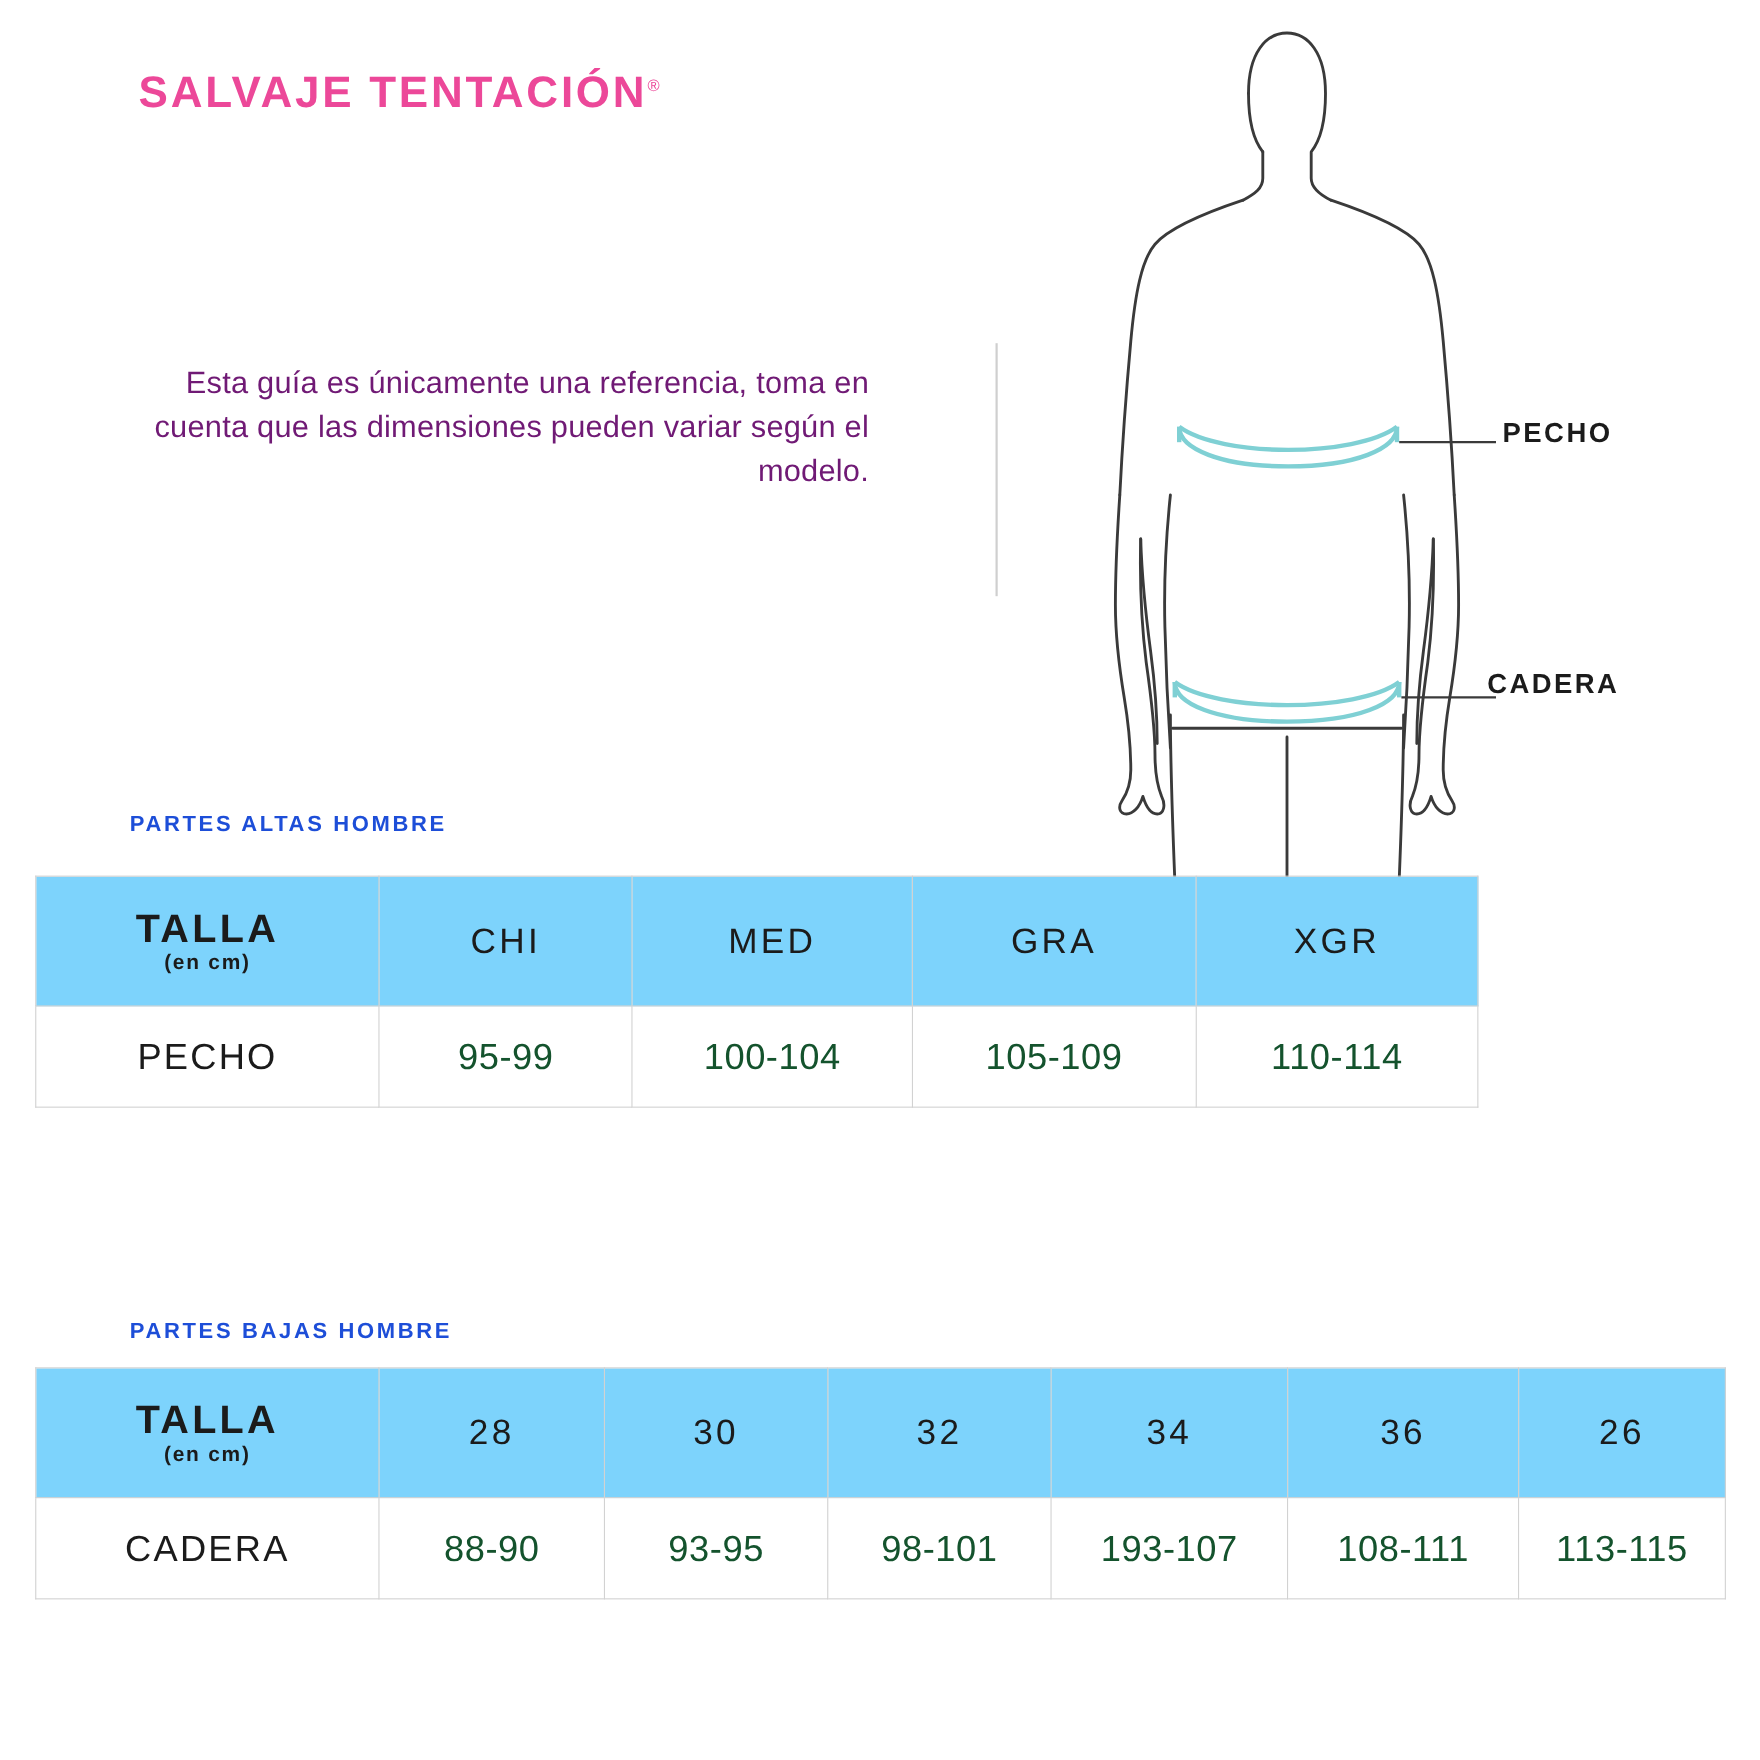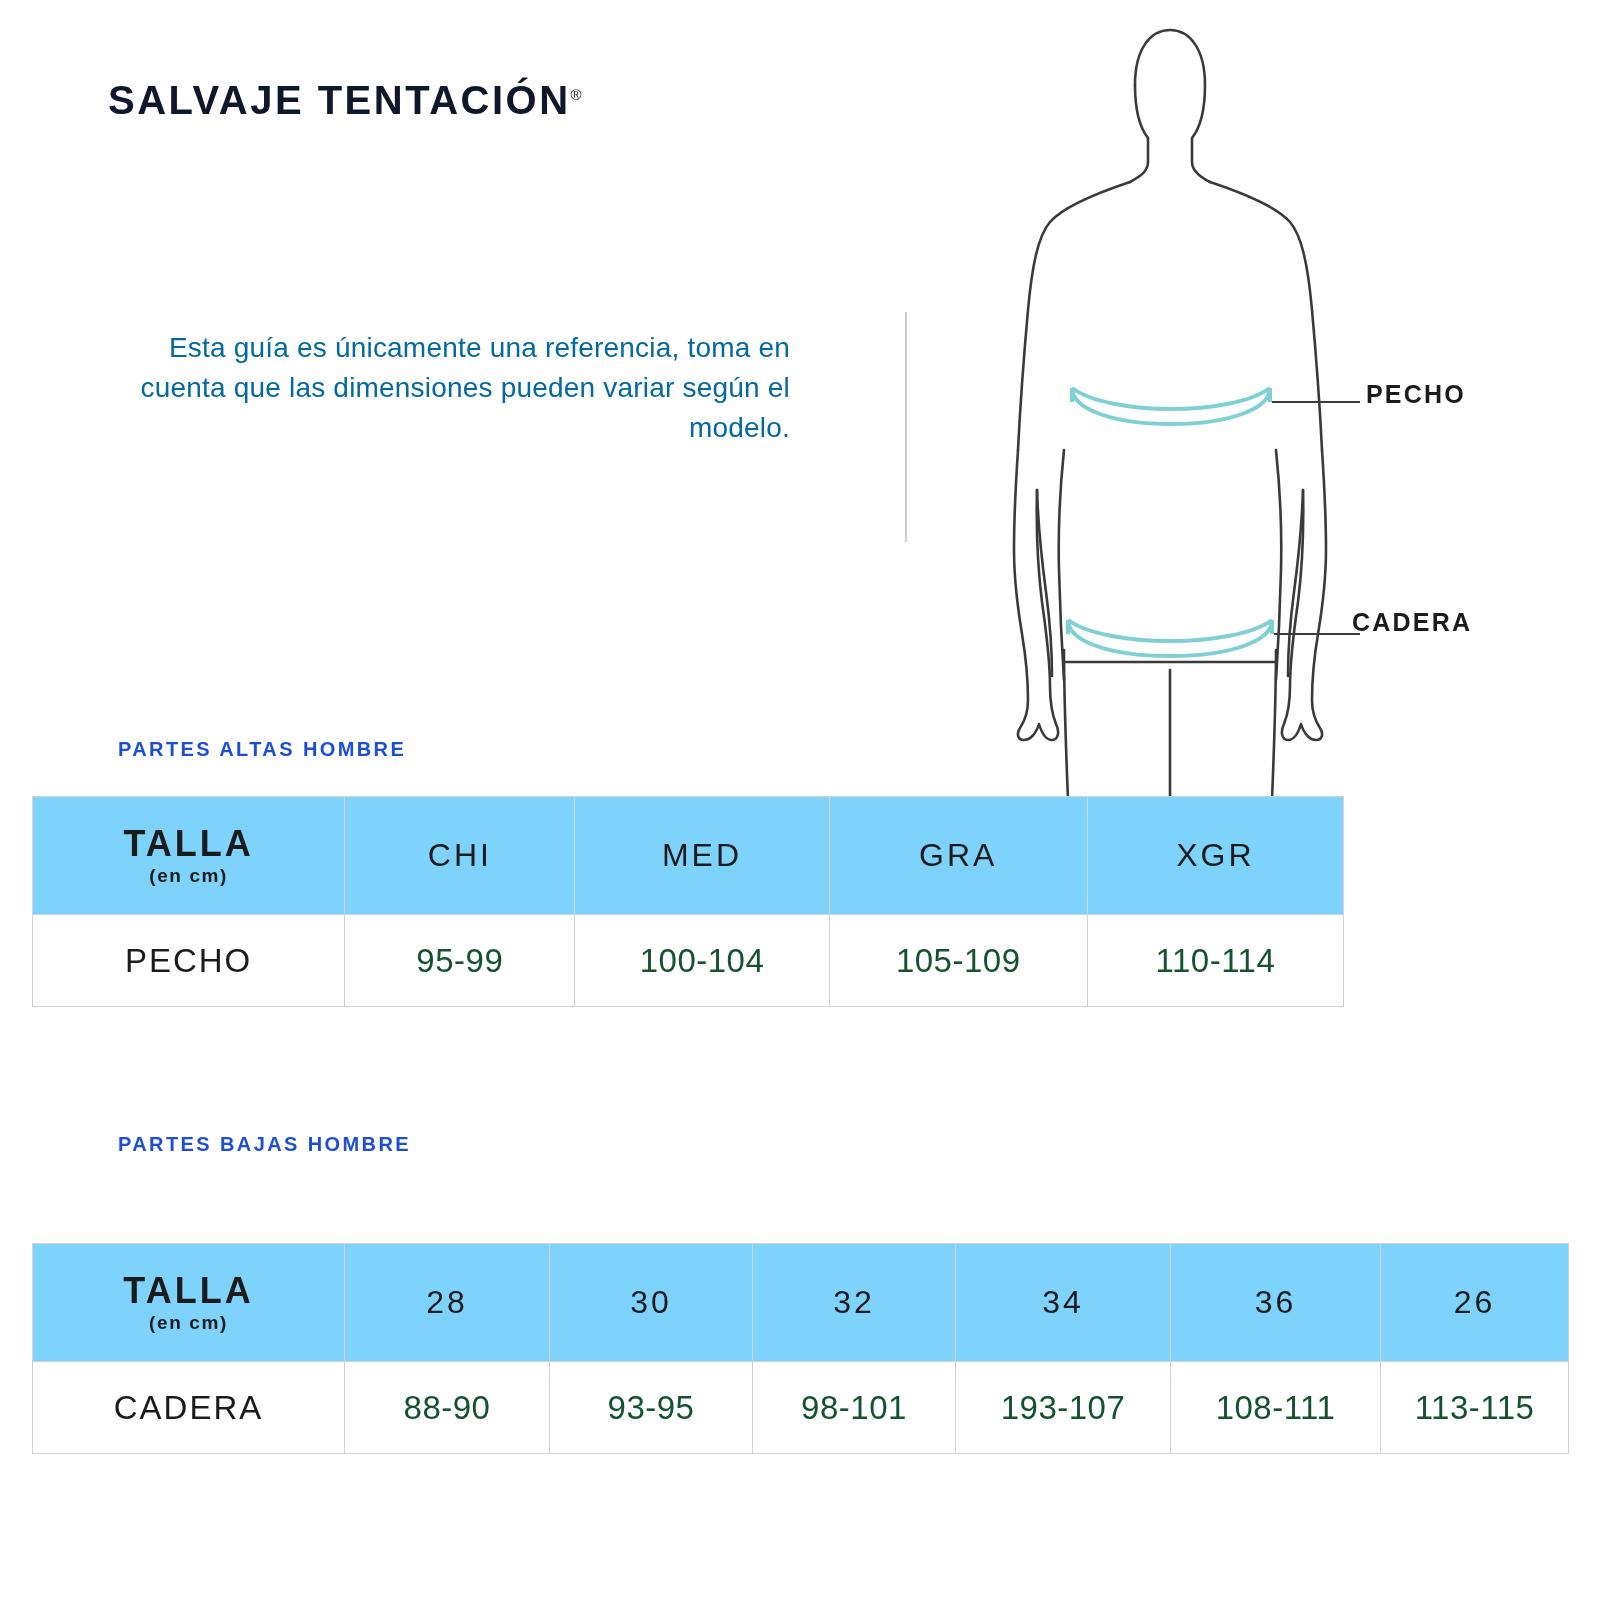--- a/index.html
+++ b/index.html
@@ -16,28 +16,27 @@
   .page {
     position: relative;
     width: 1600px;
     height: 1600px;
     background: #ffffff;
   }
 
   
   .brand {
     position: absolute;
-    left: 108px;
+    left: 126px;
     top: 62px;
     font-size: 40px;
     font-weight: 700;
     letter-spacing: 2.5px;
-    color: #0f172a;
+    color: #ec4899;
     white-space: nowrap;
-    margin-top: 16px;
   }
   .brand .reg {
     font-size: 15px;
     vertical-align: super;
     letter-spacing: 0;
     font-weight: 400;
   }
 
   
   .title-block {
@@ -51,21 +50,21 @@
     font-size: 54px;
     font-weight: 700;
     letter-spacing: 4px;
     color: #111111;
     margin: 0 0 26px 0;
     line-height: 1.05;
   }
   .guide-sub {
     font-size: 28px;
     line-height: 1.42;
-    color: #0369a1;
+    color: #701a75;
     font-weight: 400;
     letter-spacing: 0.2px;
   }
   .title-divider {
     position: absolute;
     left: 905px;
     top: 312px;
     width: 2px;
     height: 230px;
     background: #cfcfcf;
@@ -160,21 +159,21 @@
     letter-spacing: 0.5px;
     color: #14532d;
   }
 
   
   #table-upper { left: 32px; top: 796px; width: 1312px; }
   #heading-upper { left: 118px; top: 738px; }
 
   
   #table-lower { left: 32px; top: 1243px; width: 1536px; }
-  #heading-lower { left: 118px; top: 1133px; }
+  #heading-lower { left: 118px; top: 1199px; }
 </style>
 </head>
 <body>
 
 <div class="page">
 
   <div class="brand">
     <span>SALVAJE TENTACIÓN</span><span class="reg">®</span>
   </div>
 

